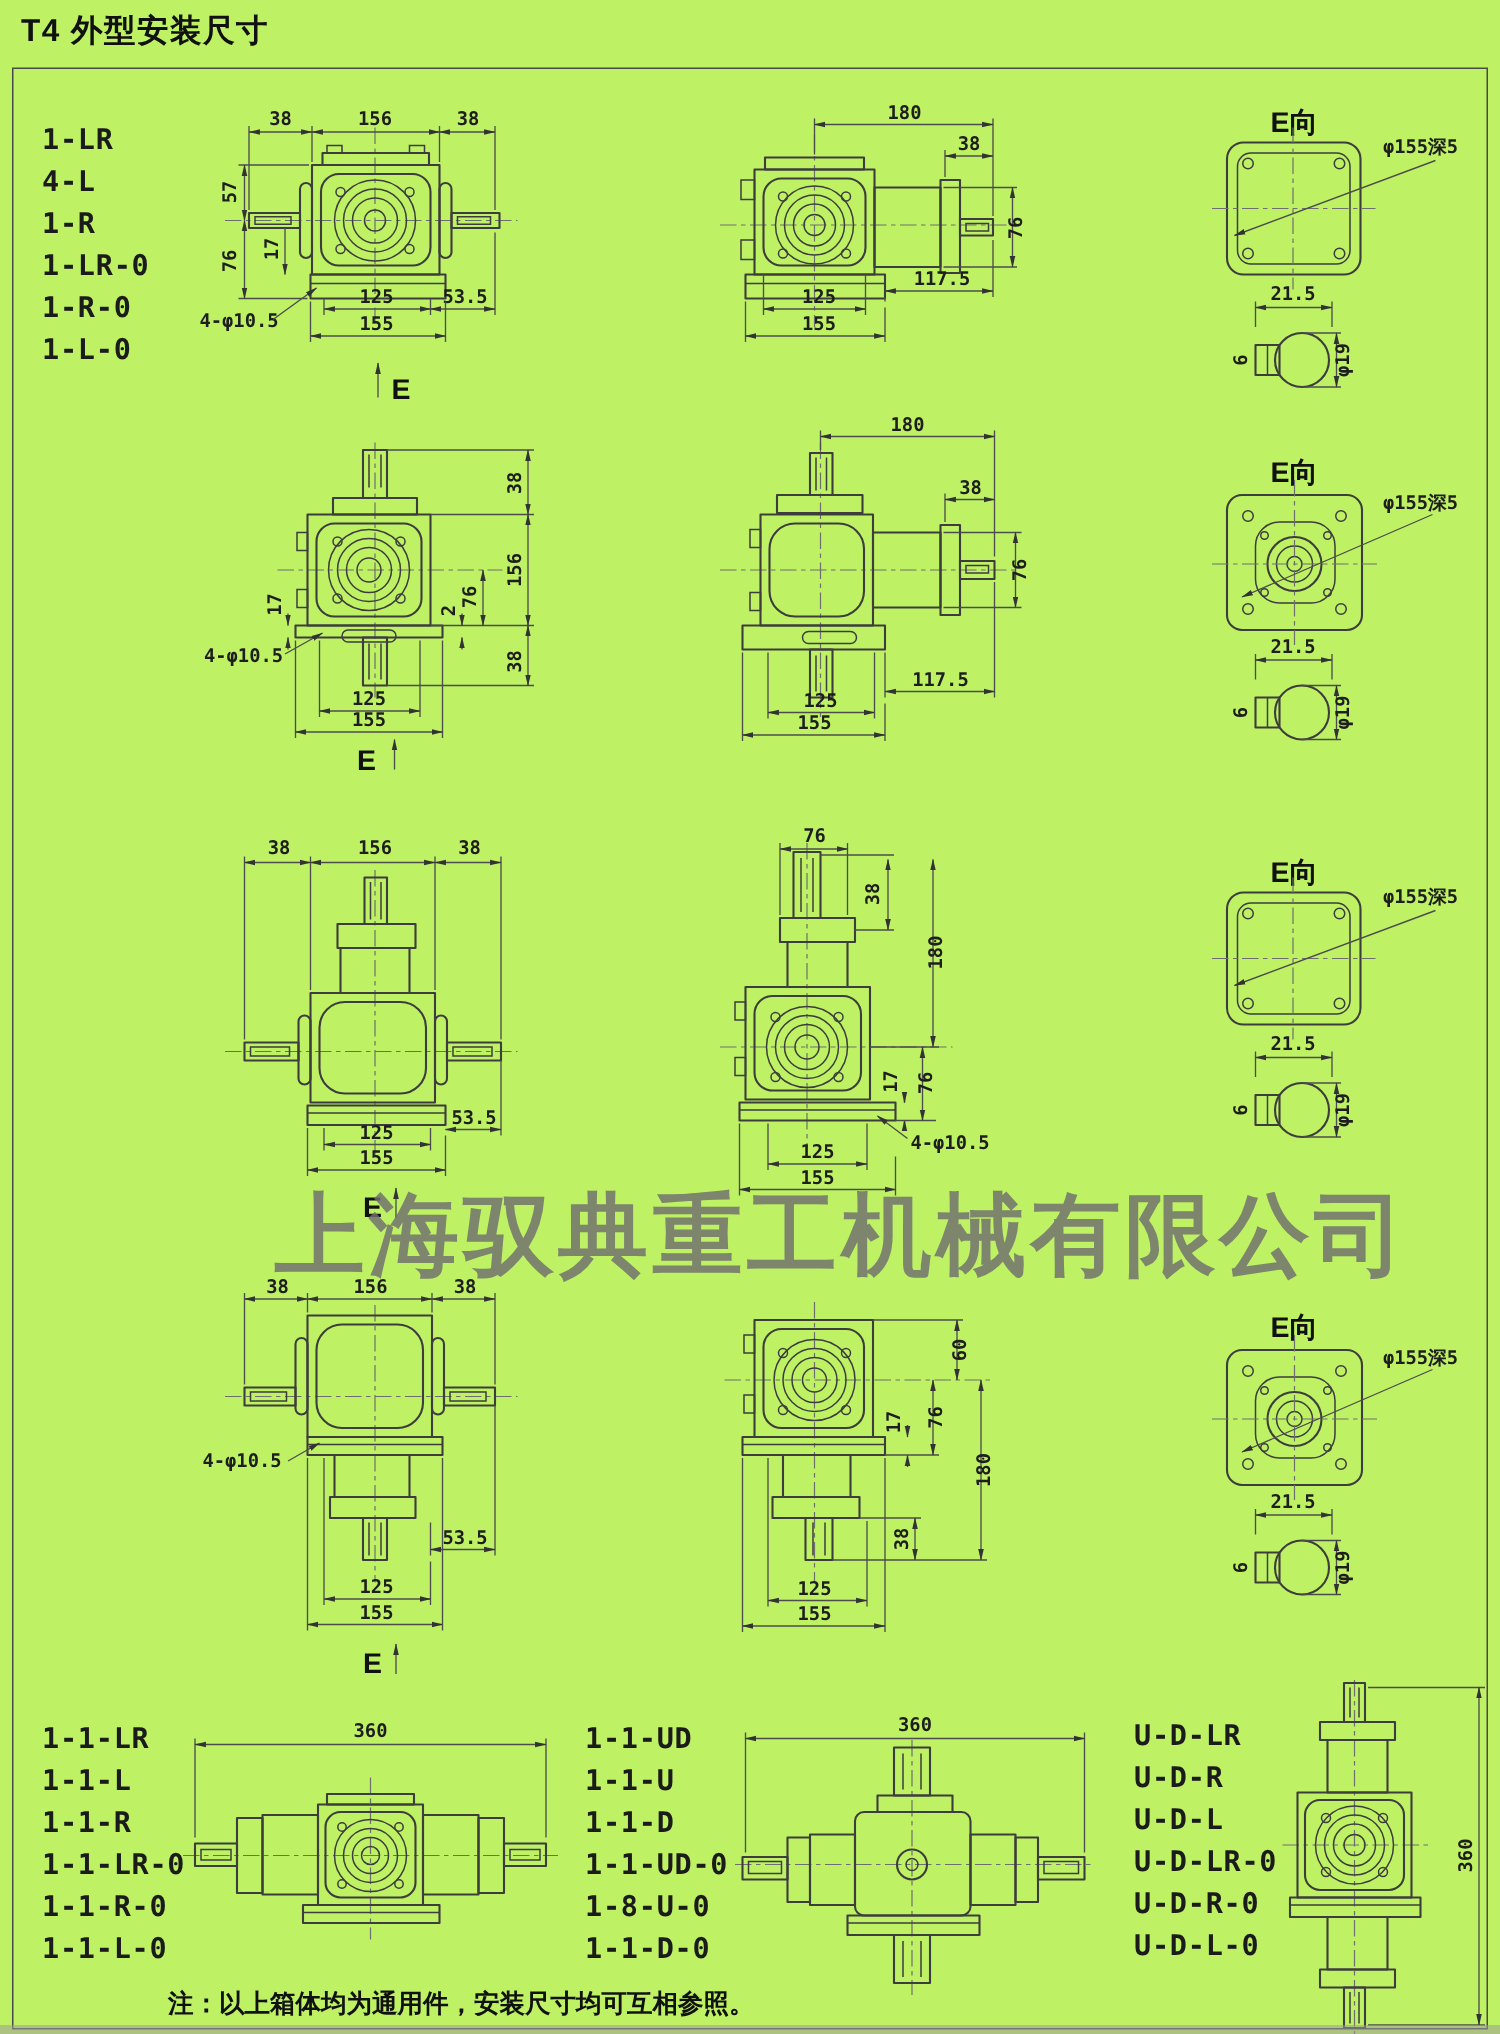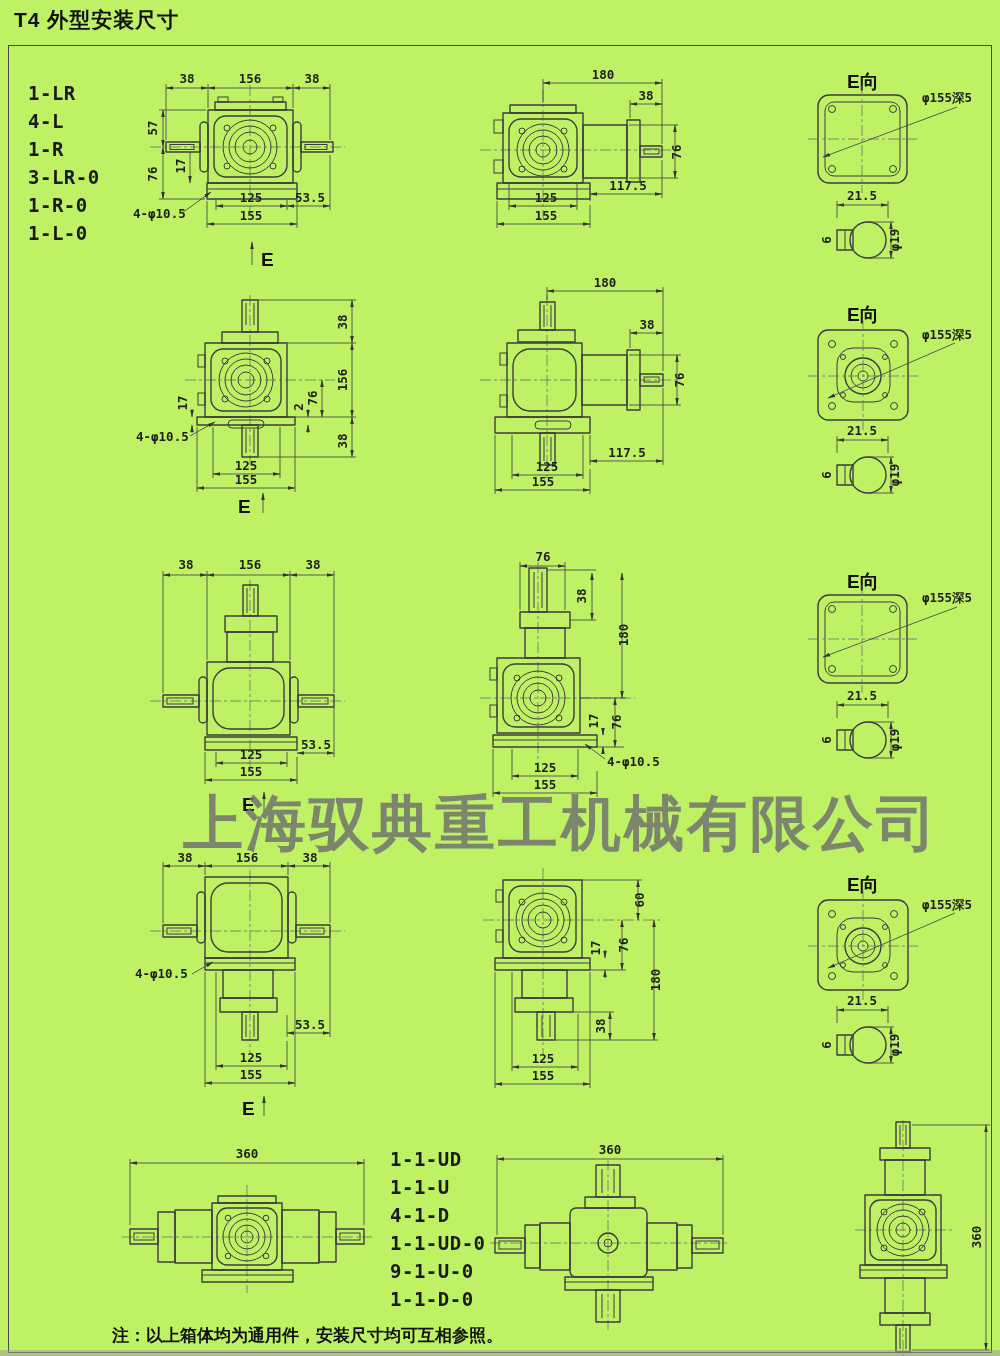--- a/index.html
+++ b/index.html
@@ -33,31 +33,47 @@
 </svg>
 
 <div id="page">
   <div id="title">T4 外型安装尺寸</div>
   <div id="frame"></div>
 
   <div class="models" style="left:28px;top:79px">
     <div class="m">1-LR</div>
     <div class="m">4-L</div>
     <div class="m">1-R</div>
-    <div class="m">3-LR-0</div>
+    <div class="m">1-LR-0</div>
     <div class="m">1-R-0</div>
     <div class="m">1-L-0</div>
+  </div>
+  <div class="models" style="left:28px;top:1145px">
+    <div class="m">1-1-LR</div>
+    <div class="m">1-1-L</div>
+    <div class="m">1-1-R</div>
+    <div class="m">1-1-LR-0</div>
+    <div class="m">1-1-R-0</div>
+    <div class="m">1-1-L-0</div>
   </div>
   <div class="models" style="left:390px;top:1145px">
     <div class="m">1-1-UD</div>
     <div class="m">1-1-U</div>
-    <div class="m">4-1-D</div>
+    <div class="m">1-1-D</div>
     <div class="m">1-1-UD-0</div>
-    <div class="m">9-1-U-0</div>
+    <div class="m">1-8-U-0</div>
     <div class="m">1-1-D-0</div>
+  </div>
+  <div class="models" style="left:756px;top:1143px">
+    <div class="m">U-D-LR</div>
+    <div class="m">U-D-R</div>
+    <div class="m">U-D-L</div>
+    <div class="m">U-D-LR-0</div>
+    <div class="m">U-D-R-0</div>
+    <div class="m">U-D-L-0</div>
   </div>
 
   <svg style="left:130px;top:70px" width="235" height="210" viewBox="0 0 235 210">
     <g>
       <line class="c" x1="20" y1="77" x2="215" y2="77"></line>
         <line class="c" x1="120" y1="15" x2="120" y2="150"></line>
       <rect class="o" x="85" y="32" width="71" height="8"></rect>
         <rect class="o2" x="88" y="27" x2="98" width="10" height="5"></rect>
         <rect class="o2" x="143" y="27" width="10" height="5"></rect>
       <rect class="o" x="78" y="40" width="85" height="73"></rect>

